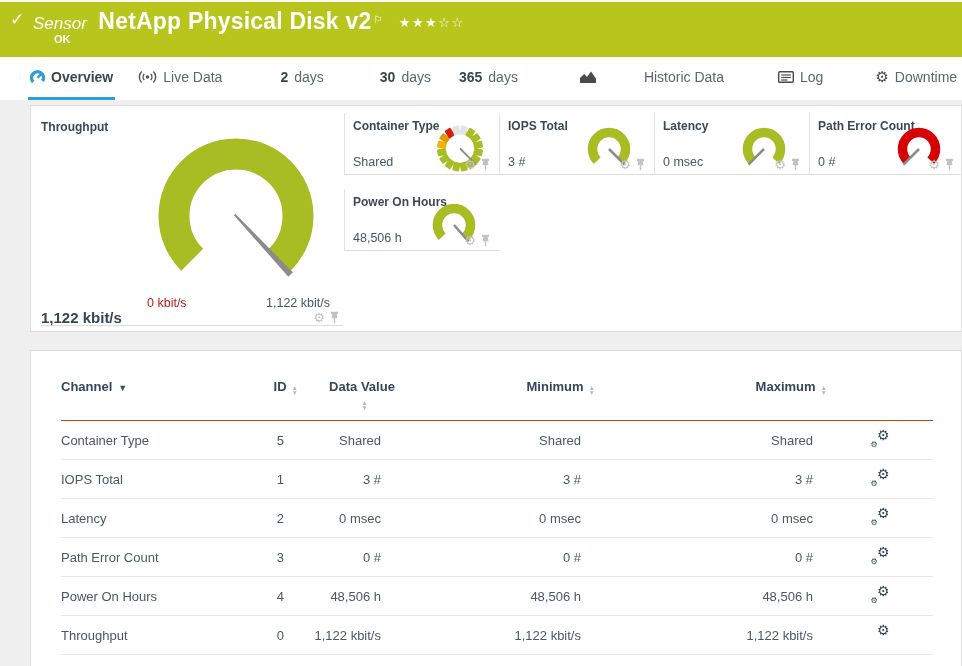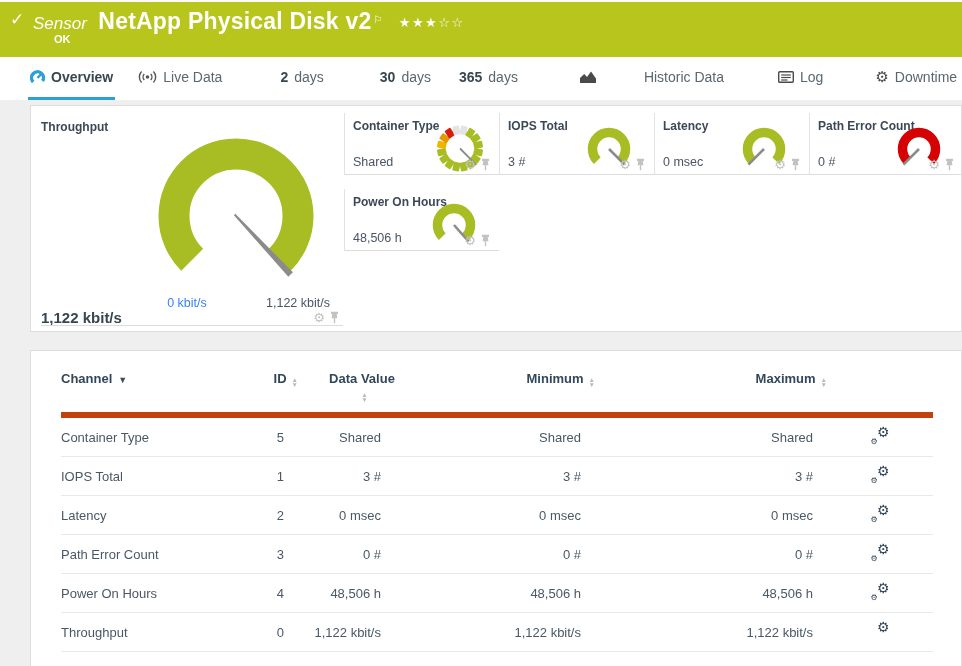--- a/index.html
+++ b/index.html
@@ -33,21 +33,21 @@
   .gauges-panel { top:105px; height:227px; }
   .table-panel { top:350px; height:320px; border-bottom:none; }
 
   .card-title { font-size:12px; font-weight:bold; color:#3c4858; }
   .card-value { font-size:12.5px; color:#4a5564; }
 
   
   .tp-block { position:absolute; left:10px; top:7px; width:305px; height:212px; }
   .tp-title { position:absolute; left:0; top:7px; }
   .tp-svg { position:absolute; left:110px; top:18px; }
-  .tp-minlabel { position:absolute; left:106px; top:183px; width:80px; text-align:center; font-size:12.5px; color:#3b82f6; }
+  .tp-minlabel { position:absolute; left:106px; top:183px; width:80px; text-align:left; font-size:12.5px; color:#b91c1c; }
   .tp-maxlabel { position:absolute; left:212px; top:183px; width:90px; text-align:center; font-size:12.5px; color:#4a5564; }
   .tp-value { position:absolute; left:0; top:196px; font-size:15px; font-weight:bold; color:#37474f; }
   .tp-icons { position:absolute; right:6px; top:198px; }
   .tp-border { position:absolute; left:0; top:212px; width:302px; border-bottom:1px solid #dcdcdc; }
 
   .mini-icons { display:inline-flex; align-items:center; gap:4px; }
   .mini-gear { font-size:13px; color:#c2c2c2; font-style:normal; line-height:1; cursor:pointer; }
 
   
   .gcell { position:absolute; width:155px; height:62px; border-left:1px solid #e2e2e2; padding-left:8px; }
@@ -57,21 +57,21 @@
   .gcell .dialsvg { position:absolute; left:88px; top:8px; }
   .gcell .cell-icons { position:absolute; right:8px; bottom:3px; }
   .gcell { border-bottom:1px solid #dcdcdc; }
   .c0 { left:313px; top:7px; } .c1 { left:468px; top:7px; } .c2 { left:623px; top:7px; }
   .c3 { left:778px; top:7px; width:154px; } .c4 { left:313px; top:83px; }
 
   
   table { border-collapse:collapse; margin:0 30px; width:872px; table-layout:fixed; font-size:13px; }
   col.w-channel{width:195px;} col.w-id{width:42px;} col.w-last{width:97px;}
   col.w-min{width:200px;} col.w-max{width:232px;} col.w-act{width:106px;}
-  thead th { vertical-align:top; padding-top:20px; padding-bottom:10px; border-bottom:6px solid #c2410c;
+  thead th { vertical-align:top; padding-top:28px; padding-bottom:10px; border-bottom:1px solid #c2410c;
              color:#33475a; font-size:13px; font-weight:bold; text-align:right; cursor:pointer; }
   thead th.th-channel { text-align:left; }
   .lastval-wrap { width:66px; margin-left:auto; text-align:center; line-height:15px; }
   tbody td { padding:10px 14px 9px 0; border-bottom:1px solid #e8e8e8; color:#4a5866; text-align:right; white-space:nowrap; }
   tbody td.td-channel { text-align:left; padding-left:0; }
   tbody td.td-act { text-align:center; padding-right:0; }
   .sort { display:inline-flex; flex-direction:column; margin-left:5px; vertical-align:1px; }
   .sort i { font-style:normal; font-size:6.5px; line-height:5px; color:#b5bcc4; }
   .sort-active { font-size:9px; color:#3e4e5c; margin-left:6px; }
 

